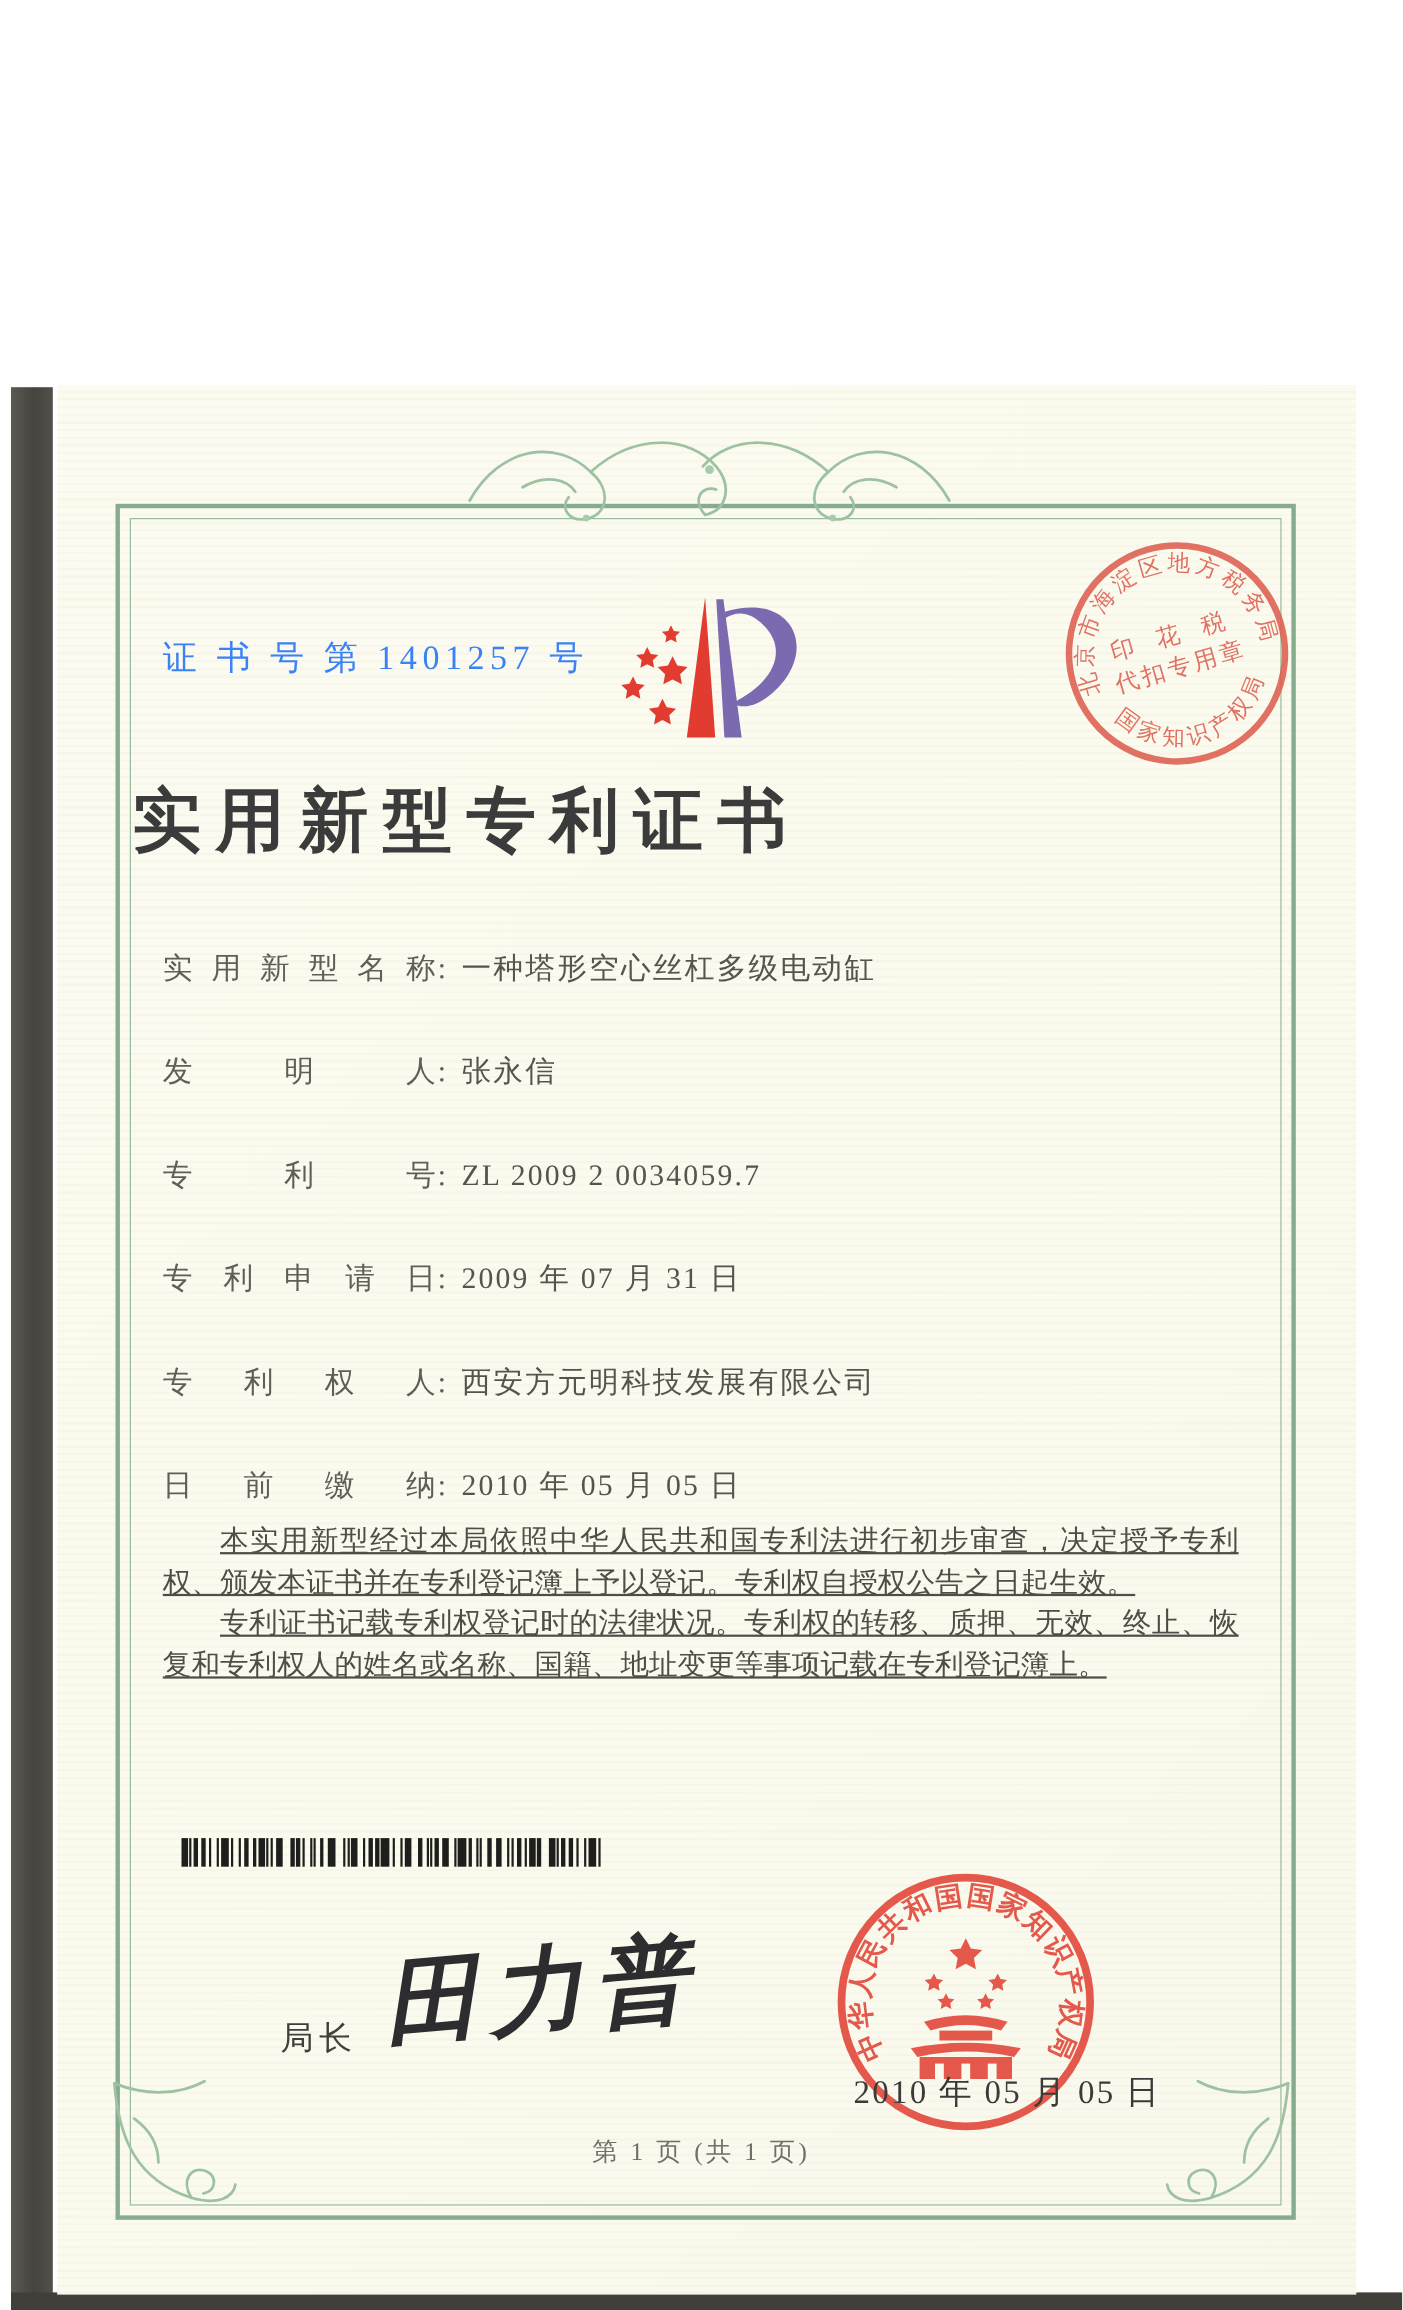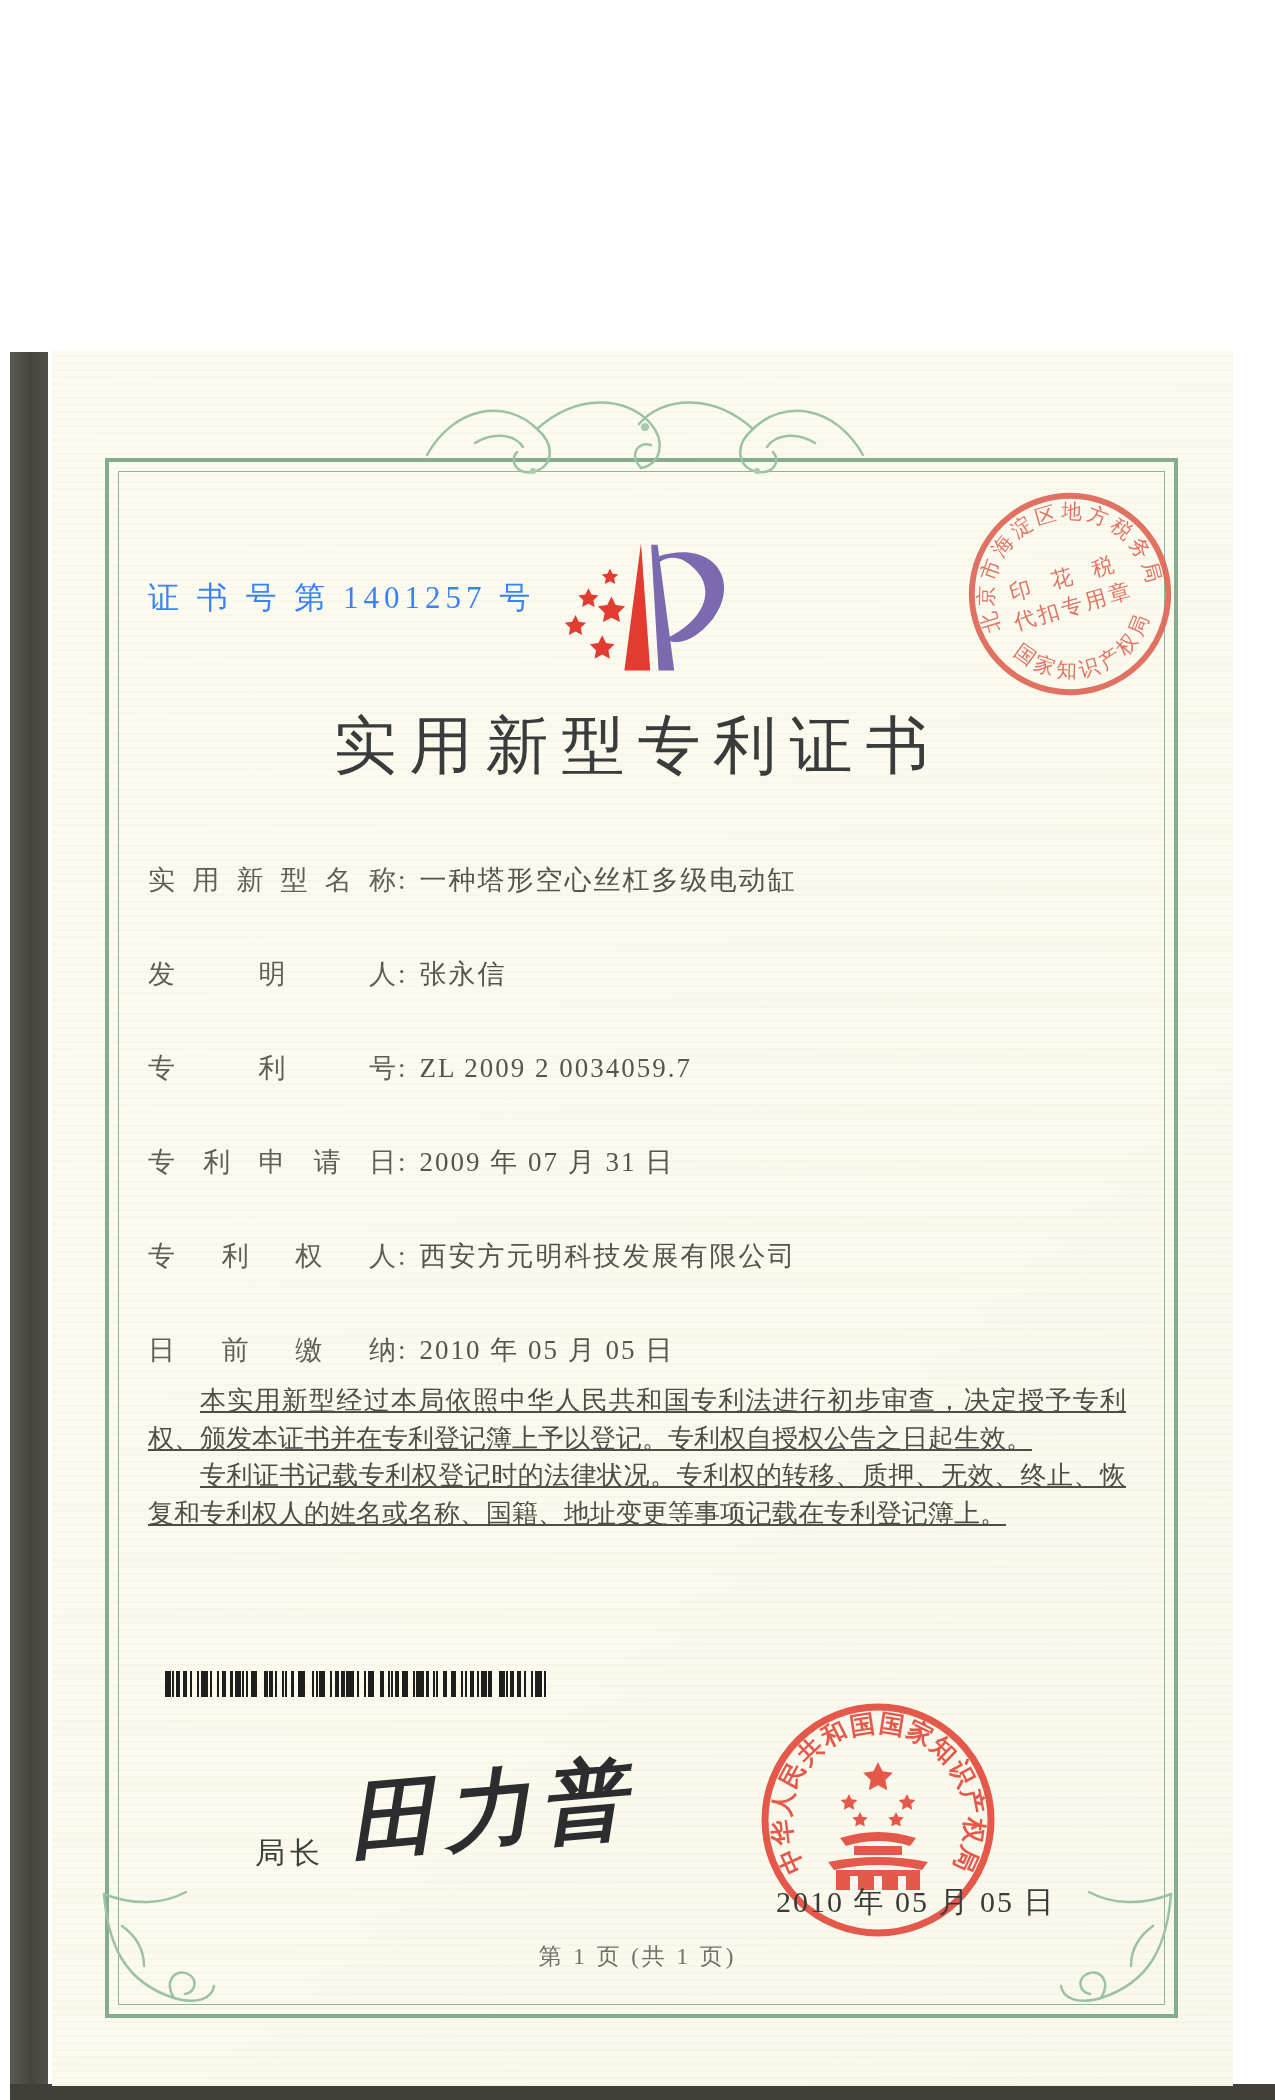--- a/index.html
+++ b/index.html
@@ -11,22 +11,22 @@
   .binding-bottom{position:absolute;left:10px;top:2084px;width:1265px;height:16px;background:#413f3a;}
   
   .paper{position:absolute;left:52px;top:350px;width:1181px;height:1736px;
     background:
       repeating-linear-gradient(0deg, rgba(214,208,170,0.10) 0 2px, rgba(255,255,255,0) 2px 7px),
       linear-gradient(135deg,#fcfbf1 0%,#fbfaee 60%,#f9f8ec 100%);}
   .frame-outer{position:absolute;left:105px;top:458px;width:1065px;height:1552px;
     border:4px solid #84ac8d;}
   .frame-inner{position:absolute;left:9px;top:9px;right:9px;bottom:9px;border:1px solid #8fb597;}
   .cert-no{position:absolute;left:148px;top:531px;font-size:31px;letter-spacing:5px;color:#3b82f6;margin-top:46px;}
-  .title{position:absolute;left:105px;top:703px;width:1065px;text-align:center;
-    font-size:63px;font-weight:400;letter-spacing:13px;color:#3b3b3b;}
+  .title{position:absolute;left:120px;top:703px;width:1065px;
+    font-size:63px;font-weight:700;letter-spacing:13px;color:#3b3b3b;}
   .logo{position:absolute;left:545px;top:508px;width:240px;height:190px;}
   
   .stamp-tax{position:absolute;left:962px;top:486px;width:216px;height:216px;
     transform:rotate(-16deg);opacity:.88;}
   .stamp-tax text{font-family:"Liberation Serif","DejaVu Serif",serif;}
   
   .fields{position:absolute;left:148px;top:862px;width:980px;}
   .field{position:absolute;left:0;font-size:27px;color:#5a5a52;white-space:nowrap;}
   .f-label{display:inline-block;width:248px;text-align:justify;text-align-last:justify;color:#5f5f57;}
   .f-colon{display:inline-block;margin-left:2px;color:#5f5f57;}

